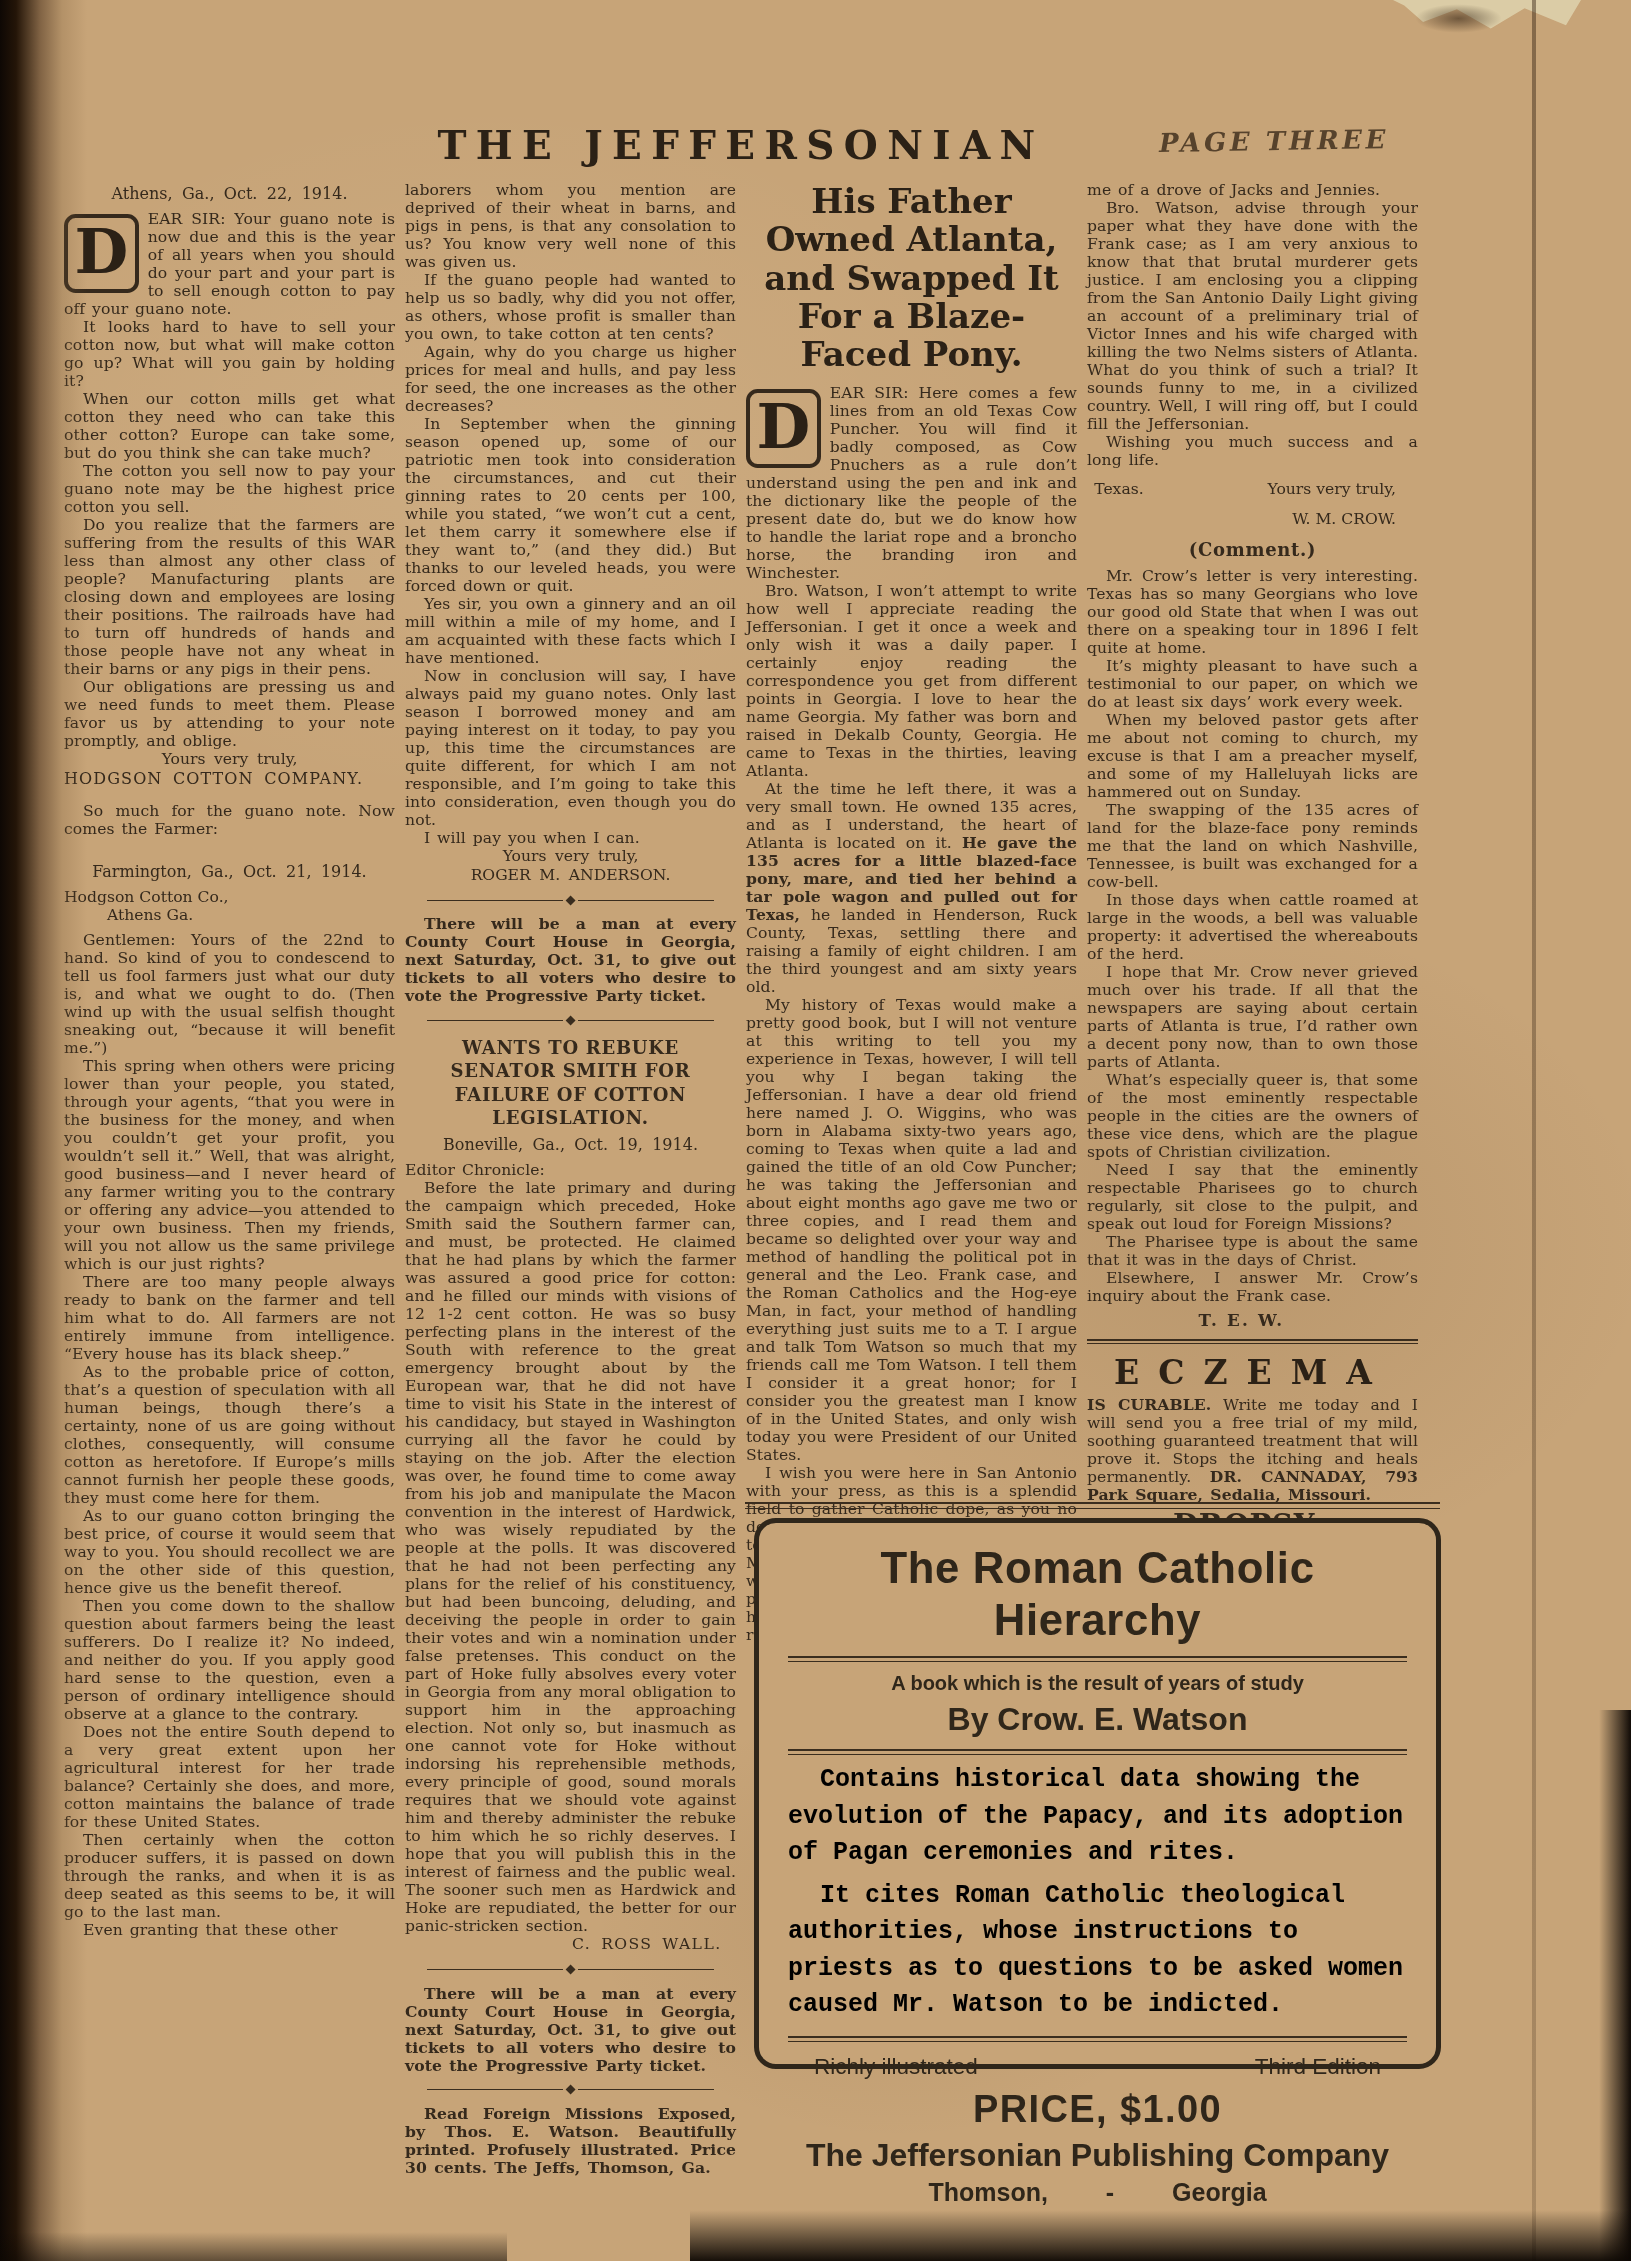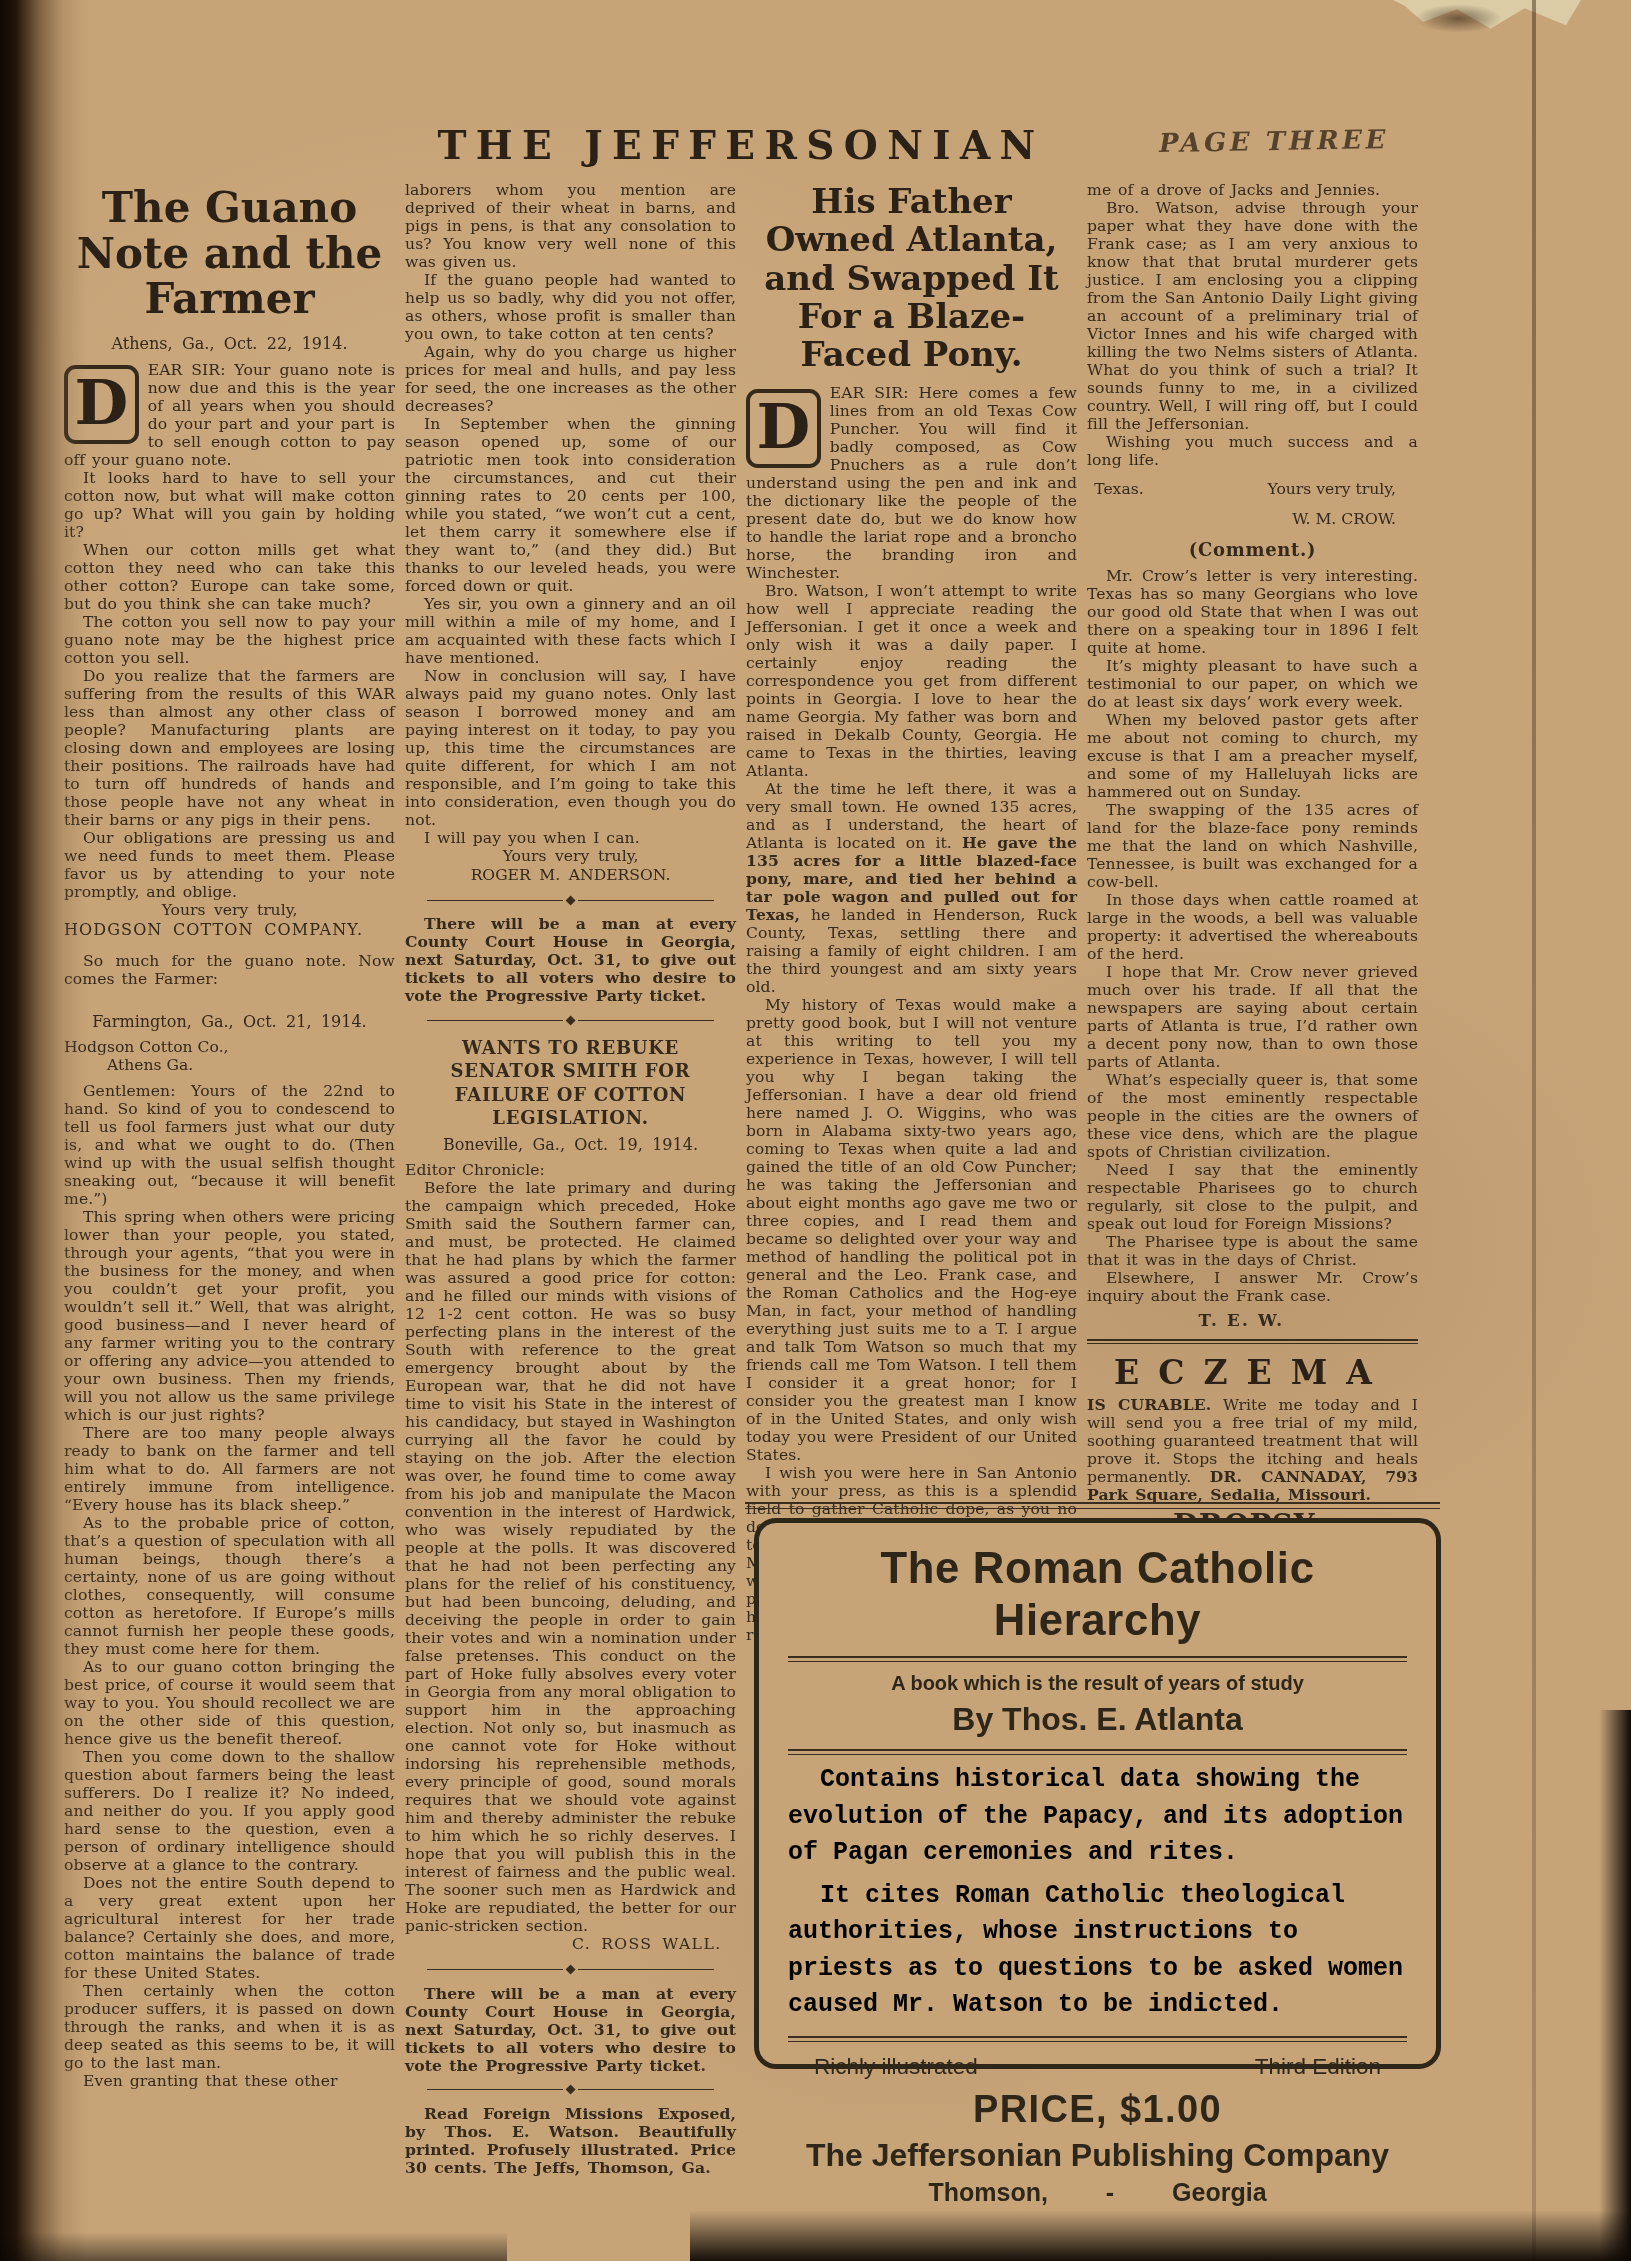--- a/index.html
+++ b/index.html
@@ -88,21 +88,20 @@
   <div class="smudge-tr"></div>
 
   <div class="masthead-row">
     <div class="masthead">THE JEFFERSONIAN</div>
     <div class="page-label">PAGE THREE</div>
   </div>
 
   <div class="cols">
 
     <div class="col">
-      <h1 class="headline1">The Guano Note and the Farmer</h1>
       <div class="dateline">Athens, Ga., Oct. 22, 1914.</div>
       <p class="noindent"><span class="dropcap">D</span><span>EAR SIR: Your guano note is now due and this is the year of all years when you should do your part and your part is to sell enough cotton to pay off your guano note.</span></p>
       <p>It looks hard to have to sell your cotton now, but what will make cotton go up?  What will you gain by holding it?</p>
       <p>When our cotton mills get what cotton they need who can take this other cotton? Europe can take some, but do you think she can take much?</p>
       <p>The cotton you sell now to pay your guano note may be the highest price cotton you sell.</p>
       <p>Do you realize that the farmers are suffering from the results of this WAR less than almost any other class of people?  Manufacturing plants are closing down and employees are losing their positions. The railroads have had to turn off hundreds of hands and those people have not any wheat in their barns or any pigs in their pens.</p>
       <p>Our obligations are pressing us and we need funds to meet them. Please favor us by attending to your note promptly, and oblige.</p>
       <div class="sig-c">Yours very truly,</div>
       <div class="sig-l">HODGSON COTTON COMPANY.</div>
       <p style="margin-top:13px">So much for the guano note.  Now comes the Farmer:</p>
@@ -219,21 +218,21 @@
         </div>
       </div>
     </div>
   </div>
 
   <div class="ad-topline"></div>
   <div class="big-ad">
     <div class="ad-title">The Roman Catholic Hierarchy</div>
     <div class="rule2" style="margin:10px 0 0"></div>
     <div class="ad-sub">A book which is the result of years of study</div>
-    <div class="ad-by">By Thos. E. Atlanta</div>
+    <div class="ad-by">By Crow. E. Watson</div>
     <div class="rule2" style="margin:11.6px 0 2.9px"></div>
     <p class="ad-p">Contains historical data showing the evolution of the Papacy, and its adoption of Pagan ceremonies and rites.</p>
     <p class="ad-p">It cites Roman Catholic theological authorities, whose instructions to priests as to questions  to be asked women caused Mr. Watson to be indicted.</p>
     <div class="rule2" style="margin:13px 0 0"></div>
     <div class="ad-row">
       <span>Richly illustrated</span>
       <span>Third Edition</span>
     </div>
     <div class="ad-price">PRICE, $1.00</div>
     <div class="ad-co">The Jeffersonian Publishing Company</div>

